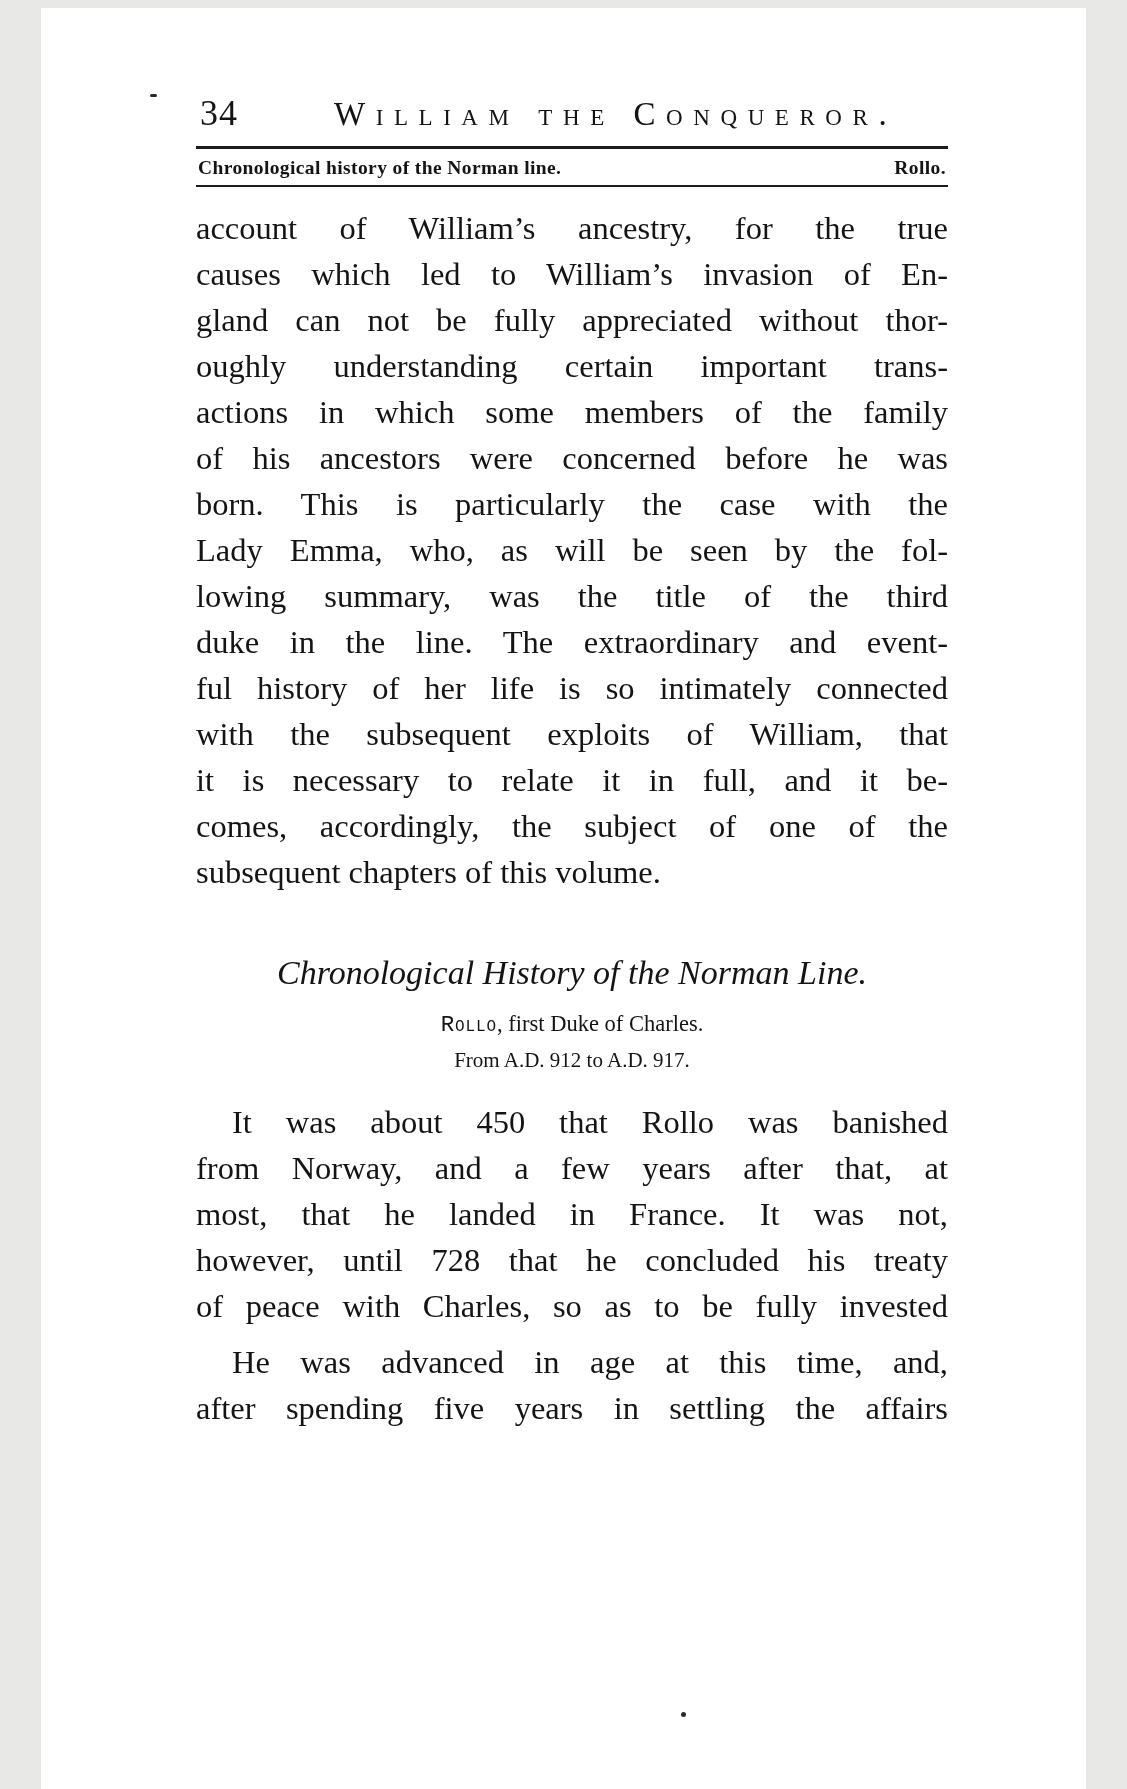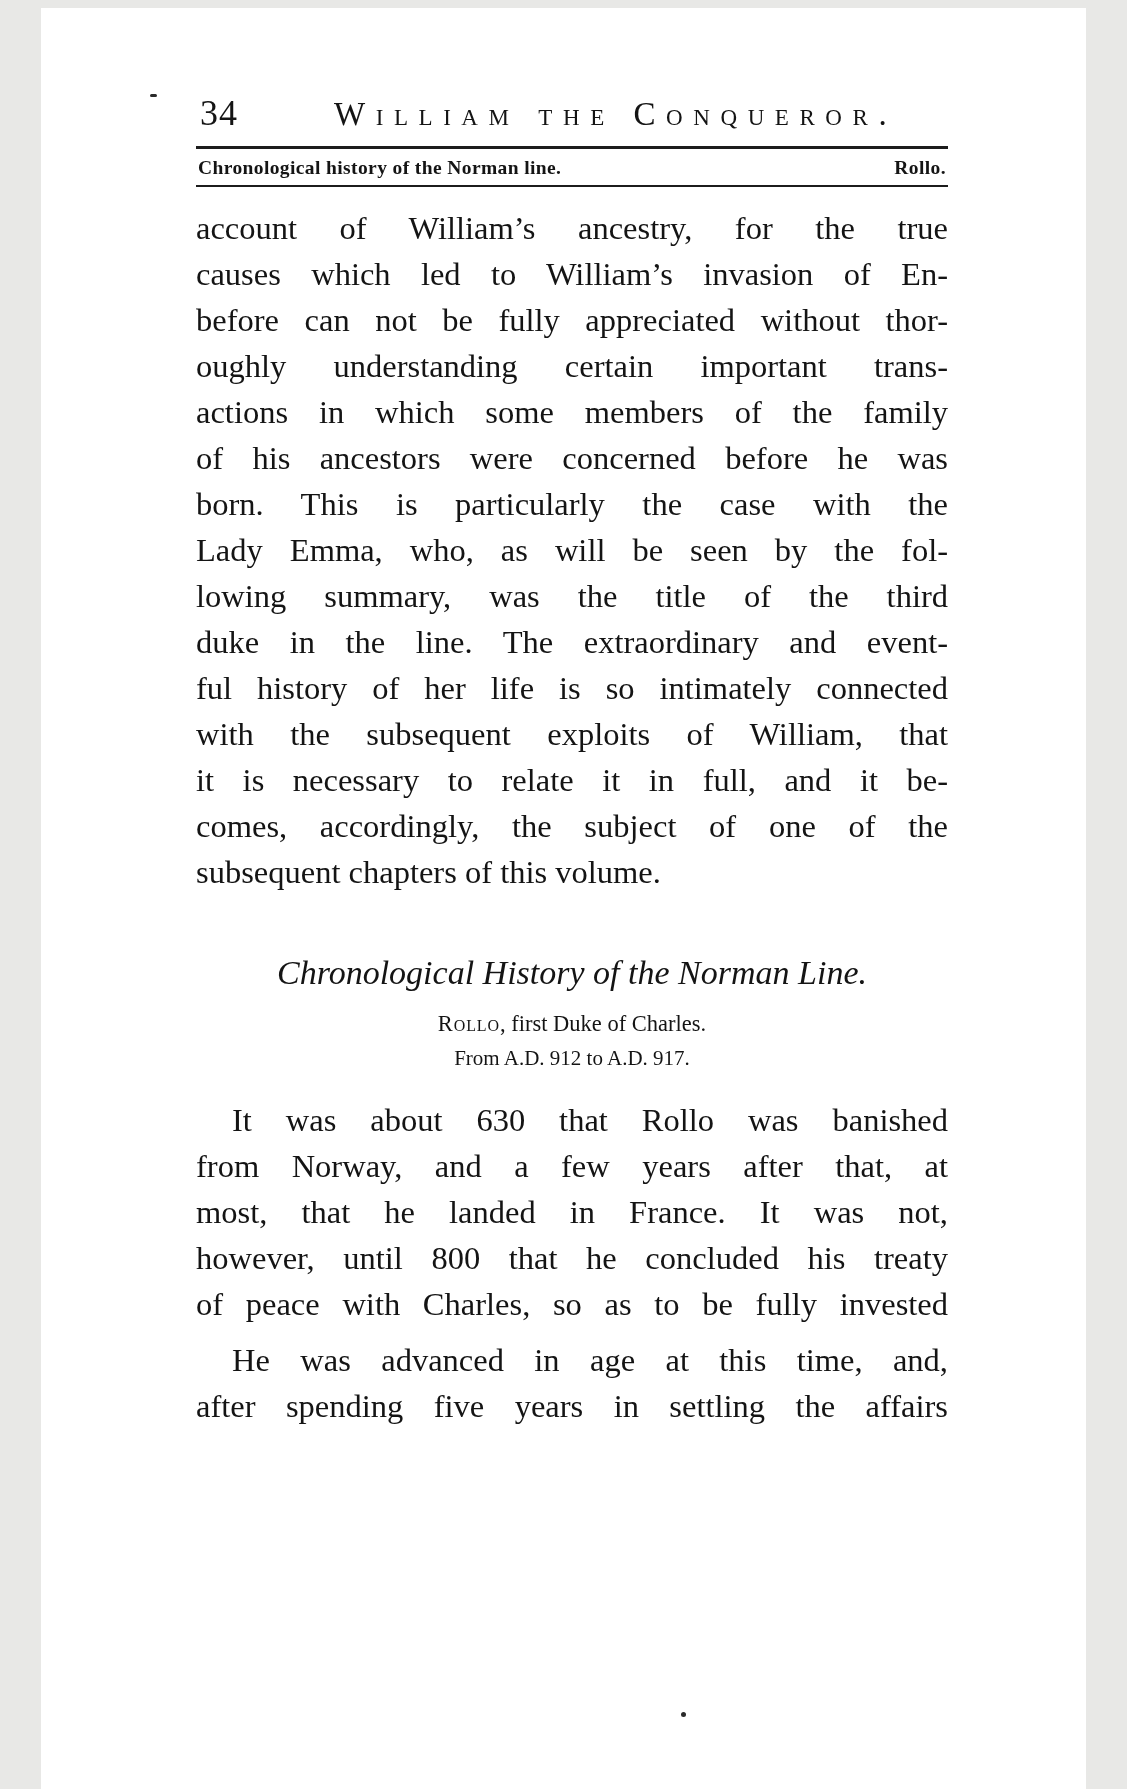--- a/index.html
+++ b/index.html
@@ -66,21 +66,21 @@
     text-align: center;
     margin-top: 56px;
     line-height: 44px;
   }
   .subheading {
     text-align: center;
     font-size: 22.5px;
     line-height: 33px;
     margin-top: 12px;
   }
-  .subheading .sc { font-variant: small-caps; letter-spacing: 0.04em; }
+  .subheading .sc { font-variant: small-caps; letter-spacing: 0.04em; font-family: Liberation Mono, monospace; }
   .subheading-dates {
     text-align: center;
     font-size: 21px;
     line-height: 33px;
     margin-top: 2px;
   }
   .para-2 { margin-top: 22px; }
   .para-3 { margin-top: 10px; font-family: Liberation Serif, serif; }
   
   .speck {
@@ -109,21 +109,21 @@
       <span>Rollo.</span>
     </div>
 
     <hr class="rule-thin">
 
     <div class="body-text">
 
       <div class="para para-1">
           <div class="line">account of William’s ancestry, for the true</div>
           <div class="line">causes which led to William’s invasion of En-</div>
-          <div class="line">before can not be fully appreciated without thor-</div>
+          <div class="line">gland can not be fully appreciated without thor-</div>
           <div class="line">oughly understanding certain important trans-</div>
           <div class="line">actions in which some members of the family</div>
           <div class="line">of his ancestors were concerned before he was</div>
           <div class="line">born.  This is particularly the case with the</div>
           <div class="line">Lady Emma, who, as will be seen by the fol-</div>
           <div class="line">lowing summary, was the title of the third</div>
           <div class="line">duke in the line.   The extraordinary and event-</div>
           <div class="line">ful history of her life is so intimately connected</div>
           <div class="line">with the subsequent exploits of William, that</div>
           <div class="line">it is necessary to relate it in full, and it be-</div>
@@ -133,24 +133,24 @@
 
       <div class="section-heading">Chronological History of the Norman Line.</div>
 
       <div class="subheading">
         <span class="sc">Rollo</span><span>, first Duke of Charles.</span>
       </div>
 
       <div class="subheading-dates">From A.D. 912 to A.D. 917.</div>
 
       <div class="para para-2 indent-first">
-          <div class="line">It was about 630 that Rollo was banished</div>
+          <div class="line">It was about 450 that Rollo was banished</div>
           <div class="line">from Norway, and a few years after that, at</div>
           <div class="line">most, that he landed in France.  It was not,</div>
-          <div class="line">however, until 800 that he concluded his treaty</div>
+          <div class="line">however, until 728 that he concluded his treaty</div>
           <div class="line">of peace with Charles, so as to be fully invested</div>
         </div>
 
       <div class="para para-3 indent-first">
           <div class="line">He was advanced in age at this time, and,</div>
           <div class="line">after spending five years in settling the affairs</div>
         </div>
 
     </div>
   </div>

